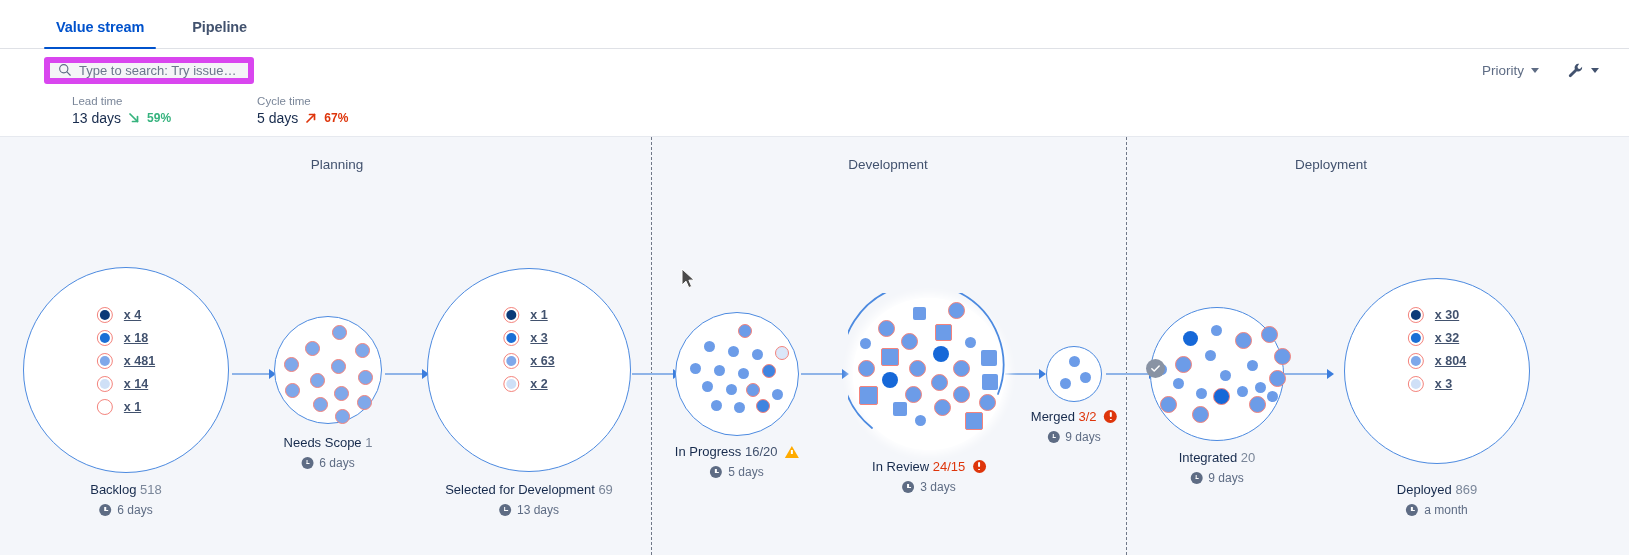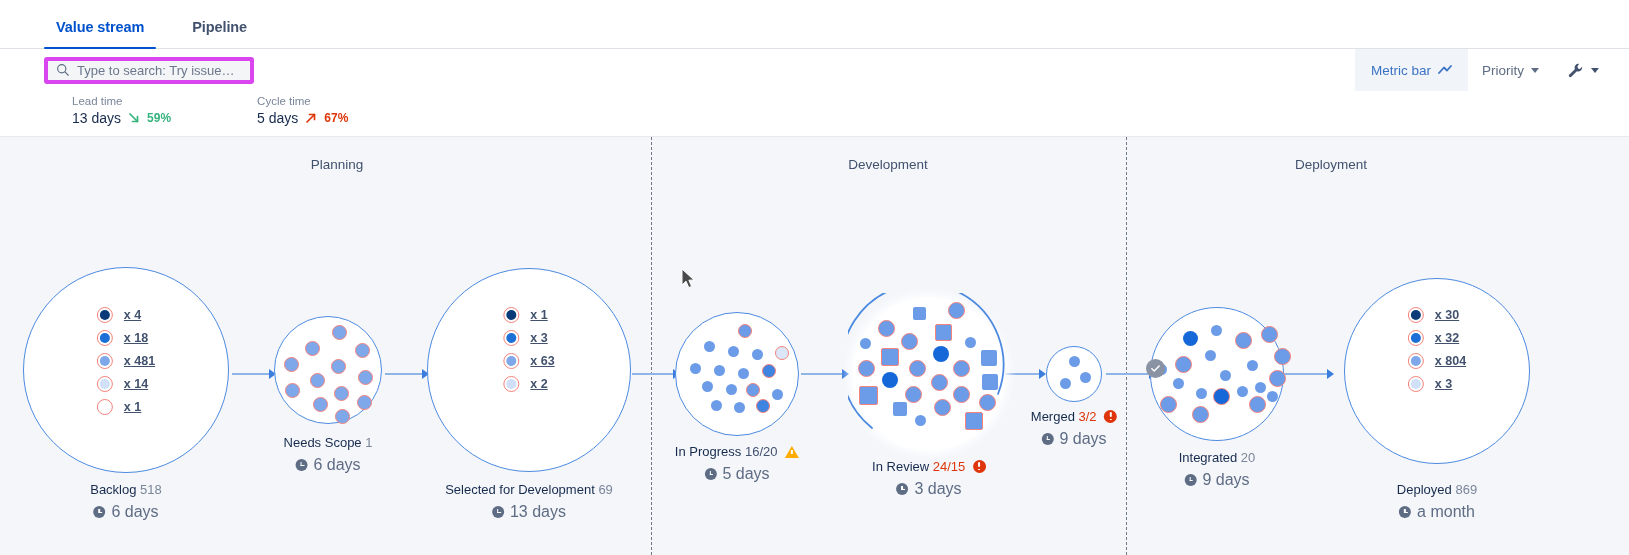--- a/index.html
+++ b/index.html
@@ -26,21 +26,21 @@
     content:""; position:absolute; left:0; right:0; bottom:-1px; height:2.5px;
     background:#0052cc; border-radius:2px;
   }
 
   
   .toolbar {
     height:42px; background:#fff; display:flex; align-items:center;
     padding-left:44px; position:relative;
   }
   .search-wrap {
-    width:210px; height:27px; background:#f4f5f7; border:4px solid #d946ef;
+    width:210px; height:27px; background:#f4f5f7; border:6px solid #d946ef;
     border-radius:3px; display:flex; align-items:center; padding:0 8px;
   }
   .search-wrap svg { flex:0 0 auto; margin-right:7px; }
   .search-input {
     border:none; background:transparent; outline:none; width:100%;
     font-family:"Liberation Sans", sans-serif; font-size:13px; color:#5e6c84;
   }
   .search-input::placeholder { color:#6b778c; }
 
   .tb-right {
@@ -108,21 +108,21 @@
   .caption {
     position:absolute; left:50%; transform:translateX(-50%);
     text-align:center; white-space:nowrap;
   }
   .cap-main { font-size:13px; color:#172b4d; }
   .cap-main .cnt { color:#7a8699; }
   .cap-main .cnt.red { color:#de350b; }
   .cap-main .cnt.amber { color:#42526e; }
   .cap-time {
     display:flex; align-items:center; justify-content:center; gap:6px;
-    margin-top:6px; font-size:16px; color:#5e6c84;
+    margin-top:6px; font-size:12px; color:#5e6c84;
   }
   .clock { width:12px;height:12px;border-radius:50%;background:#5e6c84;position:relative;flex:0 0 auto;}
   .clock:before{content:"";position:absolute;left:5px;top:2.5px;width:1.4px;height:4px;background:#fff;}
   .clock:after{content:"";position:absolute;left:5.5px;top:5.6px;width:3.2px;height:1.4px;background:#fff;}
 
   .badge-err { width:13px;height:13px;border-radius:50%;background:#de350b;position:relative;display:inline-block;vertical-align:-2px;margin-left:4px;}
   .badge-err:before{content:"";position:absolute;left:5.6px;top:2.4px;width:1.8px;height:5px;background:#fff;border-radius:1px;}
   .badge-err:after{content:"";position:absolute;left:5.6px;top:8.6px;width:1.8px;height:1.8px;background:#fff;border-radius:50%;}
 
   .badge-warn { display:inline-block;vertical-align:-2px;margin-left:4px;
@@ -152,26 +152,20 @@
 <div class="toolbar">
   <div class="search-wrap">
     <svg width="14" height="14" viewBox="0 0 16 16">
       <circle cx="6.6" cy="6.6" r="4.7" fill="none" stroke="#5e6c84" stroke-width="1.3"></circle>
       <line x1="10.2" y1="10.2" x2="14" y2="14" stroke="#5e6c84" stroke-width="1.3" stroke-linecap="round"></line>
     </svg>
     <input class="search-input" type="text" placeholder="Type to search: Try issue…" style="">
   </div>
 
   <div class="tb-right">
-    <div class="tb-item metric">
-      <span>Metric bar</span>
-      <svg width="14" height="10" viewBox="0 0 14 10">
-        <polyline points="1,8 6,2.5 9,5.5 13,1" fill="none" stroke="#3b73c4" stroke-width="1.8" stroke-linecap="round" stroke-linejoin="round"></polyline>
-      </svg>
-    </div>
     <div class="tb-item">
       <span>Priority</span>
       <span class="caret"></span>
     </div>
     <div class="tb-item">
       <svg width="17" height="17" viewBox="0 0 20 20">
         <path d="M14.3 2.2a4.6 4.6 0 0 0-5.1 6.2L2.6 15a1.7 1.7 0 0 0 2.4 2.4l6.6-6.6a4.6 4.6 0 0 0 6.2-5.1l-2.6 2.6-2.3-.6-.6-2.3z" fill="#42526e"></path>
       </svg>
       <span class="caret sm"></span>
     </div>

